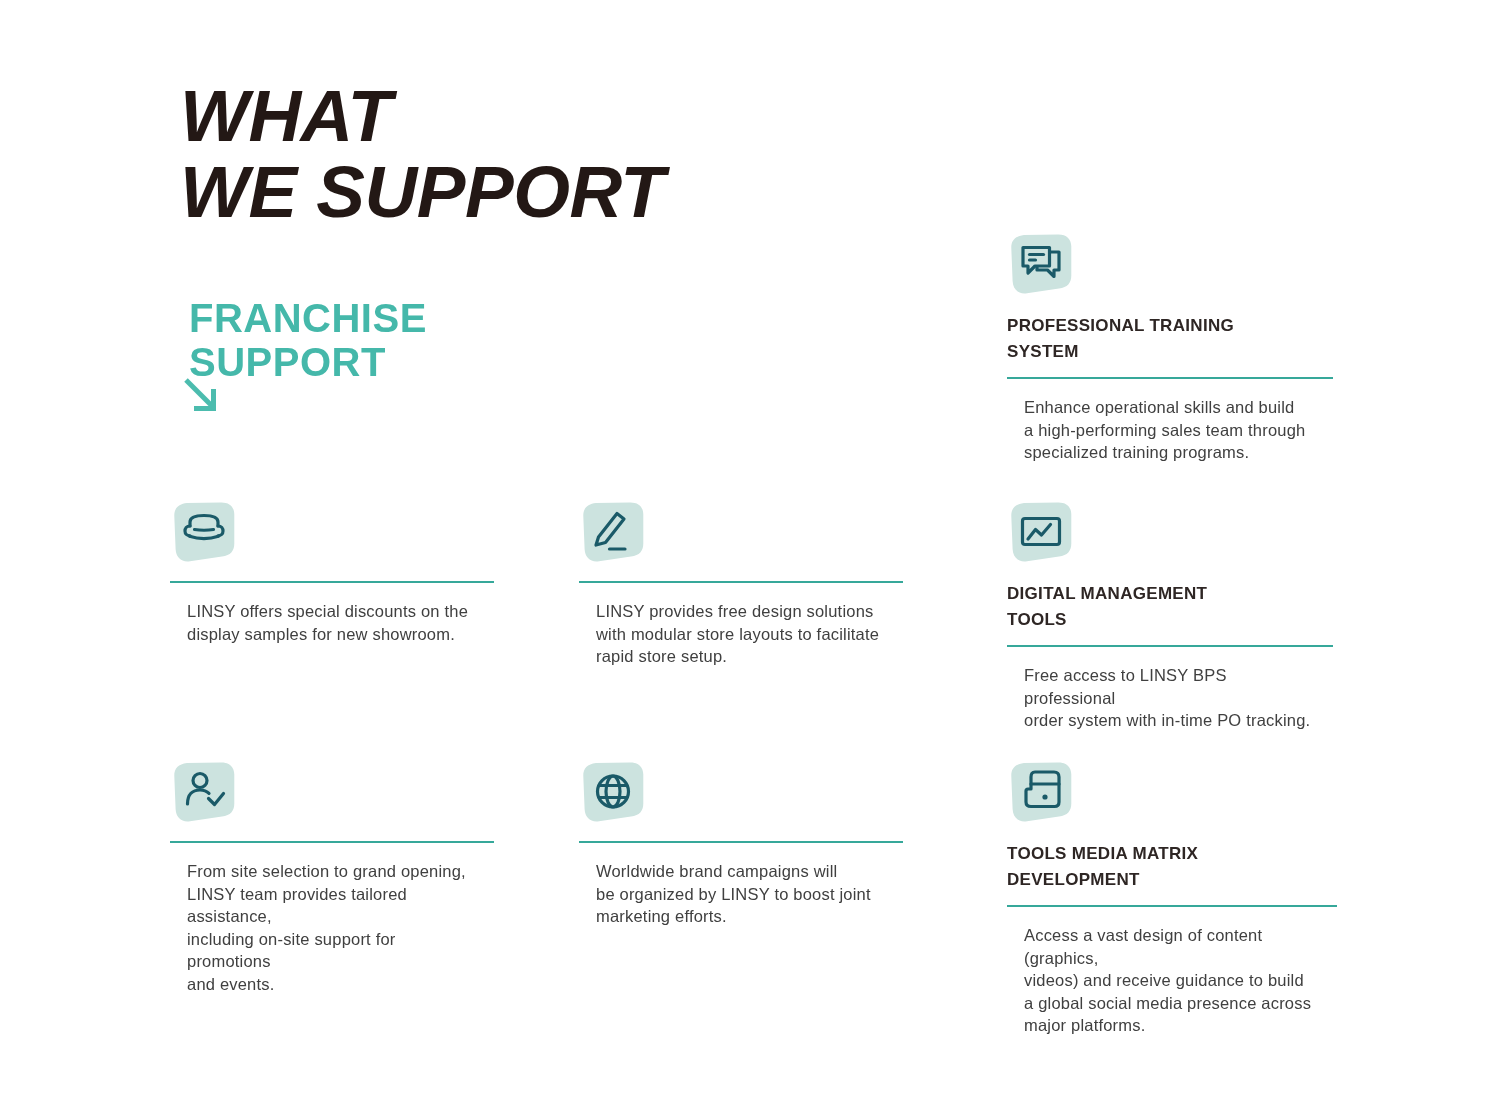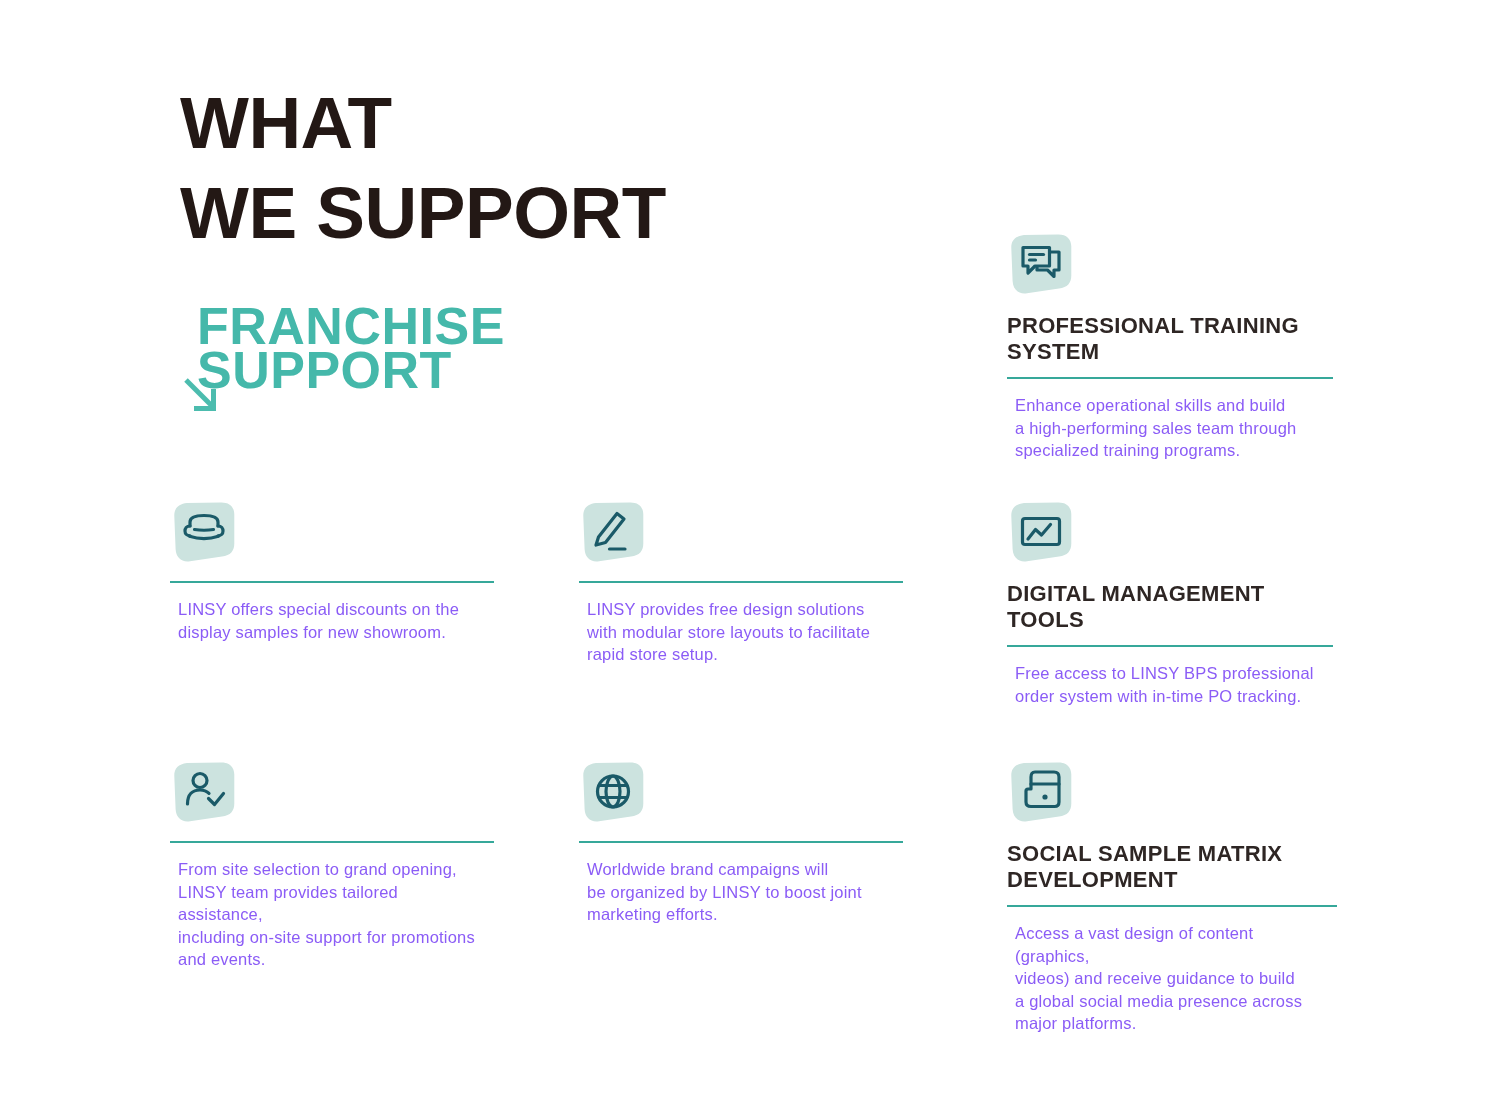--- a/index.html
+++ b/index.html
@@ -5,26 +5,26 @@
   html,body{margin:0;padding:0;background:#ffffff;}
   .page{
     position:relative;
     width:1500px;height:1117px;
     background:#ffffff;
     font-family:"Liberation Sans", sans-serif;
     overflow:hidden;
   }
   .main-title{
     position:absolute;left:180px;top:78px;margin:0;
-    font-size:73px;line-height:90px;font-weight:bold;
-    letter-spacing:-0.5px;color:#231815;white-space:pre-line;
+    font-size:73px;line-height:76px;font-weight:bold;
+    letter-spacing:-0.5px;color:#231815;white-space:pre-line;font-style:italic;
   }
   .subtitle{
-    position:absolute;left:181px;top:288px;margin:16px;
-    font-size:52px;line-height:44px;font-weight:bold;
+    position:absolute;left:181px;top:288px;margin:8px;
+    font-size:40px;line-height:44px;font-weight:bold;
     letter-spacing:0.5px;color:#45b8aa;white-space:pre-line;
   }
   .arrow{
     position:absolute;left:180px;top:374px;width:42px;height:42px;
   }
   .card{
     position:absolute;
   }
   .blob{
     width:68px;height:68px;display:block;margin-bottom:15px;
@@ -32,30 +32,30 @@
   .blob .stroke{
     fill:none;stroke:#1a5a68;stroke-width:3.2;
     stroke-linecap:round;stroke-linejoin:round;
   }
   .blob .stroke-fill{
     fill:#cce3df;stroke:#1a5a68;stroke-width:3.2;
     stroke-linecap:round;stroke-linejoin:round;
   }
   .card-title{
     margin:0 0 13px 0;
-    font-size:22px;line-height:25.5px;font-weight:bold;
+    font-size:17px;line-height:25.5px;font-weight:bold;
     letter-spacing:0.3px;color:#2e2624;white-space:pre-line;
   }
   .rule{
     height:2px;background:#36a89a;width:100%;margin:0 0 15px 0;
   }
   .card-body{
-    margin:8px;
+    margin:17px;
     font-size:16.5px;line-height:22.5px;
-    letter-spacing:0.2px;color:#8b5cf6;white-space:pre-line;
+    letter-spacing:0.2px;color:#404040;white-space:pre-line;
   }
 </style>
 </head>
 <body>
 
 <div class="page">
 
   <h1 class="main-title">WHAT
 WE SUPPORT</h1>
 
@@ -152,21 +152,21 @@
 marketing efforts.</p>
   </div>
 
   <div class="card" style="left:1007px;top:758px;width:330px;">
     <svg class="blob" viewBox="0 0 68 68">
       <path fill="#cce3df" d="M17 5 C8.5 6 4 10.5 4.3 18 L5.6 51 C6 59.5 11.5 64.5 20 63.2 L52 58.6 C60.5 57.4 64.3 53 64.3 45.5 L64.3 16.5 C64.3 8.5 59 4 50.5 4.4 Z"></path>
       <path class="stroke" d="M28 14 H47 Q52 14 52 19 V44 Q52 48.5 47.5 48.5 H24 Q19 48.5 19 44 V33 Q19 31 21 31 H24 V19 Q24 14 28 14 Z"></path>
       <path class="stroke" d="M24 26 H52"></path>
       <circle cx="38" cy="39" r="2.6" fill="#1a5a68" stroke="none"></circle>
     </svg>
-    <h3 class="card-title">SOCIAL SAMPLE MATRIX
+    <h3 class="card-title">TOOLS MEDIA MATRIX
 DEVELOPMENT</h3>
     <div class="rule"></div>
     <p class="card-body">Access a vast design of content (graphics,
 videos) and receive guidance to build
 a global social media presence across
 major platforms.</p>
   </div>
 
 </div>
 

